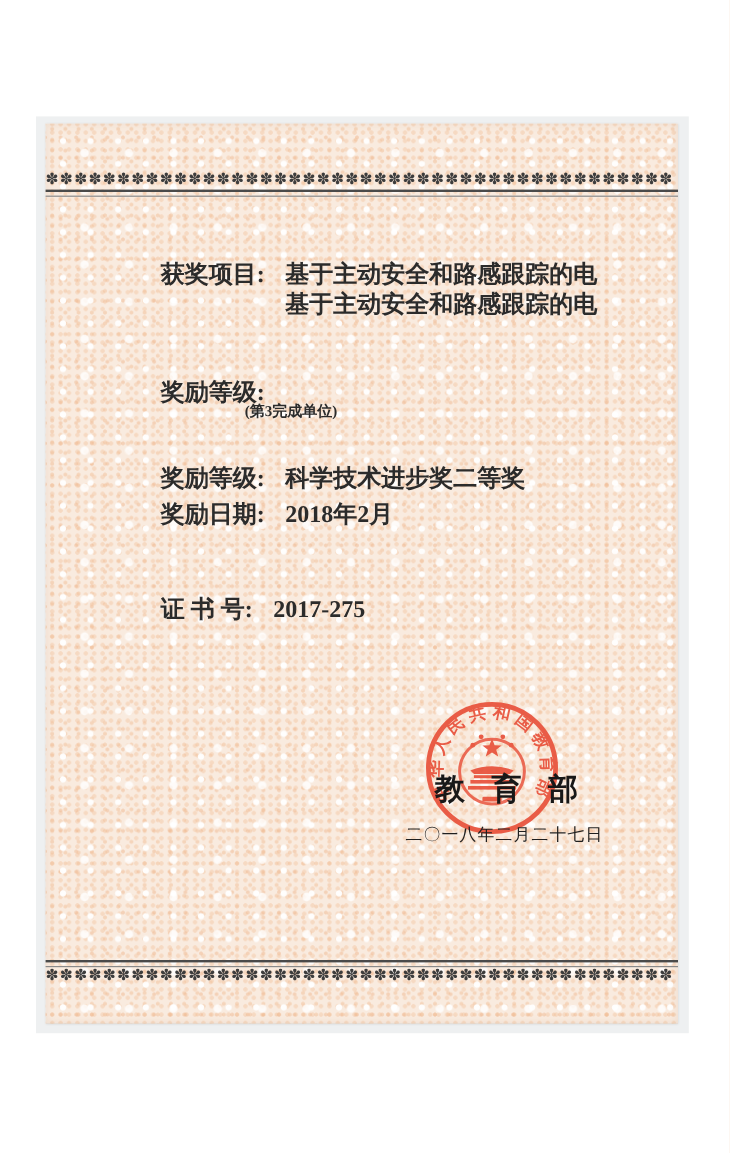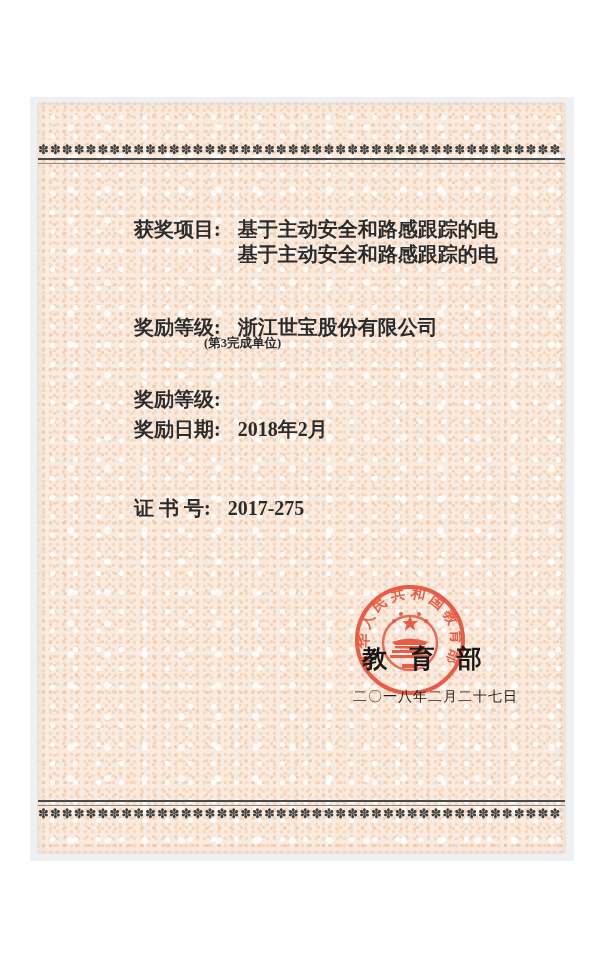--- a/index.html
+++ b/index.html
@@ -49,21 +49,21 @@
     color:#2b2b2b;font-weight:bold;font-size:12.5px;line-height:14px;text-align:center;
   }
   .seal-wrap{position:absolute;left:297px;top:462px;width:150px;height:150px;}
   .seal-authority{
     position:absolute;left:303px;top:545px;width:170px;
     text-align:center;color:#181818;font-weight:bold;font-size:25px;
     letter-spacing:8px;line-height:22px;white-space:nowrap;
   }
   .seal-date{
     position:absolute;left:300px;top:585px;width:180px;
-    text-align:right;color:#1f1f1f;font-size:14px;letter-spacing:1px;
+    text-align:left;color:#1f1f1f;font-size:14px;letter-spacing:1px;
     line-height:18px;white-space:nowrap;
   }
 </style>
 </head>
 <body>
 
 <div class="mat">
   <div class="paper">
 
     <div class="border-top">
@@ -74,26 +74,26 @@
     <div class="field" style="top:114px">
       <span>获奖项目:</span>
       <span class="value-block">
         <span>基于主动安全和路感跟踪的电</span>
         <span>基于主动安全和路感跟踪的电</span>
       </span>
     </div>
 
     <div class="field" style="top:212px">
       <span>奖励等级:</span>
-      <span>浙江世宝股份有限公司</span>
     </div>
     <div class="note">(第3完成单位)</div>
 
     <div class="field" style="top:284px">
       <span>奖励等级:</span>
+      <span>科学技术进步奖二等奖</span>
     </div>
 
     <div class="field" style="top:314px">
       <span>奖励日期:</span>
       <span>2018年2月</span>
     </div>
 
     <div class="field" style="top:393px">
       <span>证 书 号:</span>
       <span>2017-275</span>

